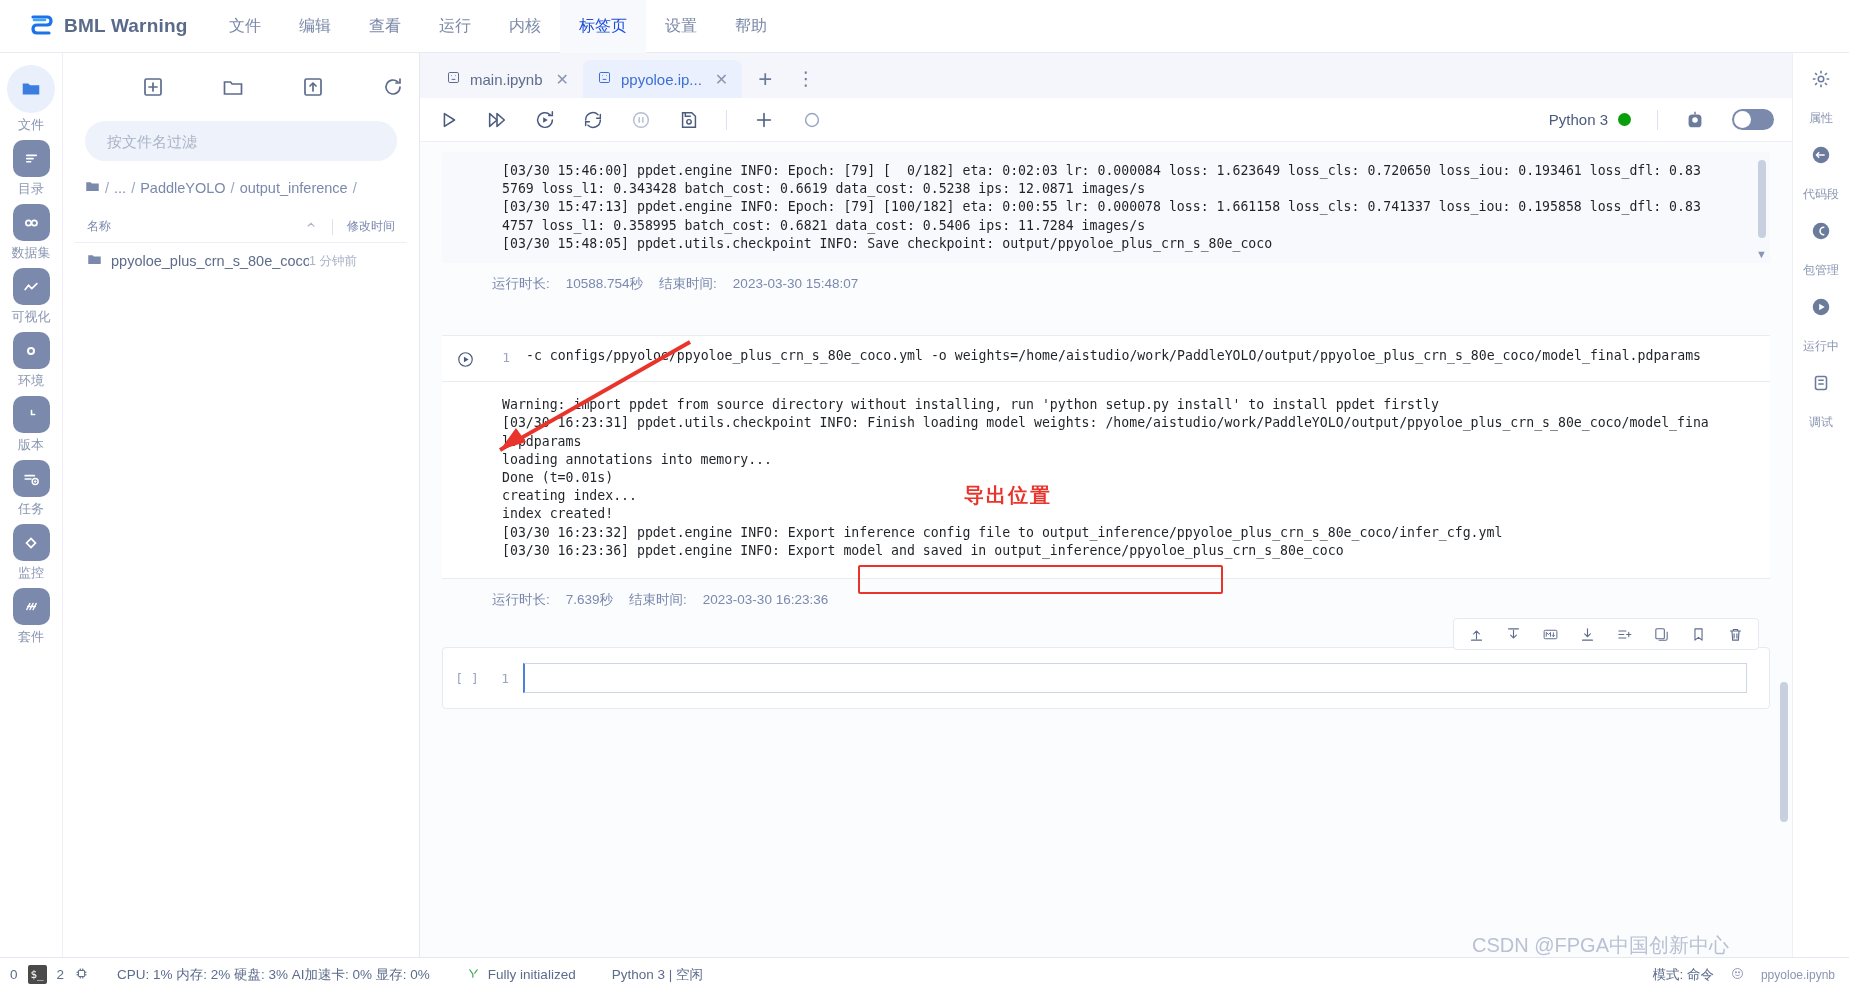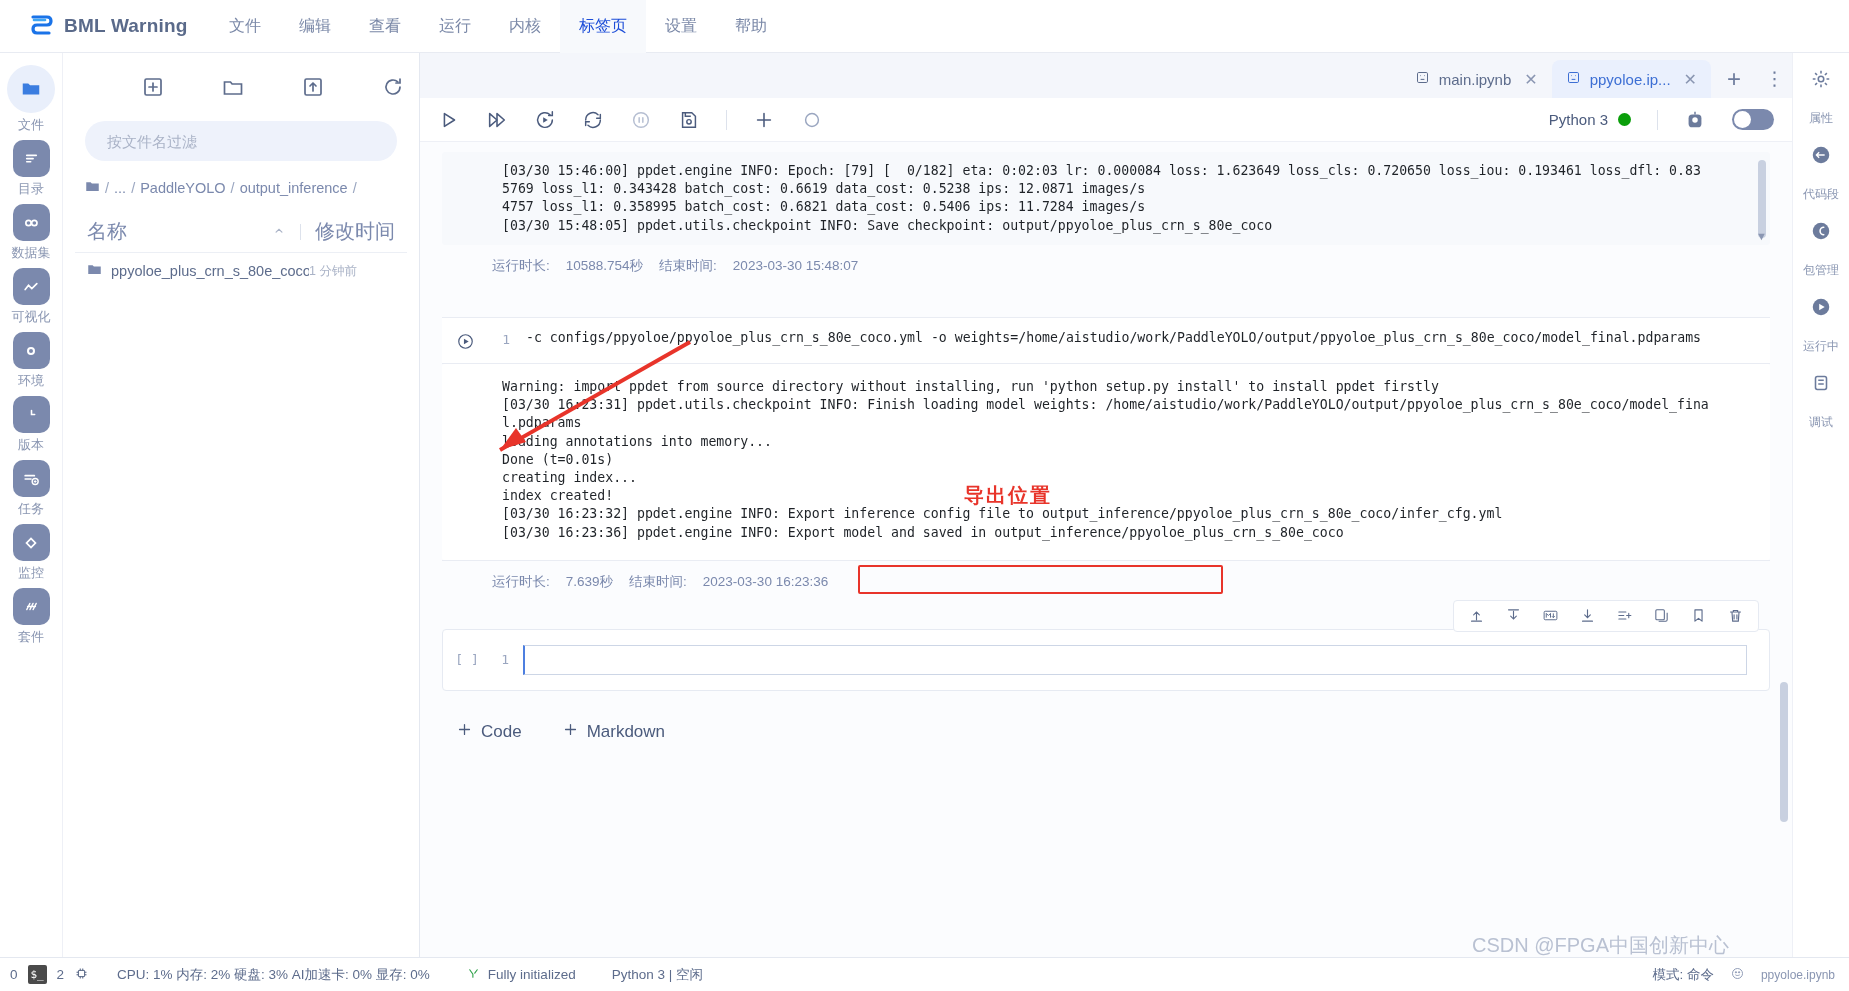--- a/index.html
+++ b/index.html
@@ -65,37 +65,37 @@
   }
   .fp-search input::placeholder { color: #aab3c7; }
   .fp-crumbs {
     display: flex; align-items: center; gap: 5px; padding: 18px 0 0 22px;
     font-size: 14.5px; color: #7b89ad;
   }
   .fp-crumbs .sep { color: #9aa6c0; }
   .fp-crumb { cursor: pointer; }
   .fp-colhead {
     display: flex; align-items: center; margin: 14px 12px 0 12px;
-    padding: 7px 12px; border-bottom: 1px solid #eceff5; font-size: 20px; color: #7b89ad;
+    padding: 7px 12px; border-bottom: 1px solid #eceff5; font-size: 12px; color: #7b89ad;
   }
   .fp-colhead .c-name { flex: 1; }
   .fp-colhead .c-sort { margin-right: 14px; color: #aab3c7; }
   .fp-colhead .c-div { width: 1px; height: 16px; background: #dde2ec; margin-right: 14px; }
   .fp-row {
     display: flex; align-items: center; padding: 9px 24px; font-size: 14.5px;
     color: #5d6c8c; cursor: pointer;
   }
   .fp-row .f-name { flex: 1; display: flex; align-items: center; gap: 9px;
      white-space: nowrap; overflow: hidden; text-overflow: clip; max-width: 222px; }
   .fp-row .f-time { font-size: 12.5px; color: #aab3c7; }
 
   
   .nb { position: absolute; top: 53px; left: 420px; width: 1372px; height: 938px; background: #fbfcfe; }
   .nb-tabs {
-    height: 45px; background: #f4f6fb; display: flex; align-items: flex-end; padding-left: 12px; justify-content: flex-end;
+    height: 45px; background: #f4f6fb; display: flex; align-items: flex-end; padding-left: 12px;
   }
   .nb-tab {
     display: flex; align-items: center; gap: 9px; height: 38px; padding: 0 14px;
     font-size: 15px; color: #5d6c8c; cursor: pointer; border-radius: 8px 8px 0 0;
   }
   .nb-tab.active { background: #eaf0fd; color: #3d6fd4; }
   .nb-tab .tab-close { color: #8a96b2; font-size: 16px; margin-left: 4px; }
   .nb-tab-add { font-size: 24px; color: #6c7b9c; padding: 0 16px; cursor: pointer; line-height: 38px; }
   .nb-tab-more { color: #6c7b9c; font-size: 19px; padding: 0 8px; cursor: pointer; line-height: 38px; }
 
@@ -471,20 +471,21 @@
           </svg>
       </span>
       <span class="toggle"></span>
     </div>
 
     <div class="nb-scroll">
 
       <div class="out-block" style="margin-top:10px;">
         <div class="mono">[03/30 15:46:00] ppdet.engine INFO: Epoch: [79] [  0/182] eta: 0:02:03 lr: 0.000084 loss: 1.623649 loss_cls: 0.720650 loss_iou: 0.193461 loss_dfl: 0.83</div>
         <div class="mono">5769 loss_l1: 0.343428 batch_cost: 0.6619 data_cost: 0.5238 ips: 12.0871 images/s</div>
+        <div class="mono">[03/30 15:47:13] ppdet.engine INFO: Epoch: [79] [100/182] eta: 0:00:55 lr: 0.000078 loss: 1.661158 loss_cls: 0.741337 loss_iou: 0.195858 loss_dfl: 0.83</div>
         <div class="mono">4757 loss_l1: 0.358995 batch_cost: 0.6821 data_cost: 0.5406 ips: 11.7284 images/s</div>
         <div class="mono">[03/30 15:48:05] ppdet.utils.checkpoint INFO: Save checkpoint: output/ppyoloe_plus_crn_s_80e_coco</div>
         <div class="vscroll" style="top:8px;height:78px;right:4px;"></div>
         <div style="position:absolute;right:3px;bottom:3px;color:#8a96b2;font-size:11px;">▼</div>
       </div>
 
       <div class="exec-meta">
         <span>运行时长:</span><span>10588.754秒</span><span>结束时间:</span><span>2023-03-30 15:48:07</span>
       </div>
 
@@ -554,38 +555,20 @@
           <span class="ct">
             <svg viewBox="0 0 24 24" width="17" height="17" fill="none" stroke="#5d6c8c" stroke-width="1.6" stroke-linecap="round">
                 <path d="M5 7h14M9 7V5h6v2M7 7l1 13h8l1-13M10 11v6M14 11v6"></path>
               </svg></span>
         </div>
         <span class="empty-prompt">[ ]</span>
         <span class="empty-num">1</span>
         <span class="empty-input"></span>
       </div>
 
-      <div class="addrow">
-        <div class="addbtn">
-          <span>
-            <svg viewBox="0 0 24 24" width="17" height="17" fill="none" stroke="#4b5b7d" stroke-width="1.8" stroke-linecap="round">
-                <path d="M12 5v14M5 12h14"></path>
-              </svg>
-          </span>
-          <span>Code</span>
-        </div>
-        <div class="addbtn">
-          <span>
-            <svg viewBox="0 0 24 24" width="17" height="17" fill="none" stroke="#4b5b7d" stroke-width="1.8" stroke-linecap="round">
-                <path d="M12 5v14M5 12h14"></path>
-              </svg>
-          </span>
-          <span>Markdown</span>
-        </div>
-      </div>
 
       <div class="vscroll" style="right:4px;top:540px;height:140px;background:#c8d0e0;"></div>
 
       <svg class="anno-arrow" style="left:40px; top:190px; width:260px; height:140px;" viewBox="0 0 260 140">
         <line x1="230" y1="10" x2="40" y2="118" stroke="#e8342a" stroke-width="4"></line>
         <polygon points="40,118 66,110 56,96" fill="#e8342a"></polygon>
       </svg>
 
       <div class="anno-text" style="left:500px; top:340px;">导出位置</div>
 

